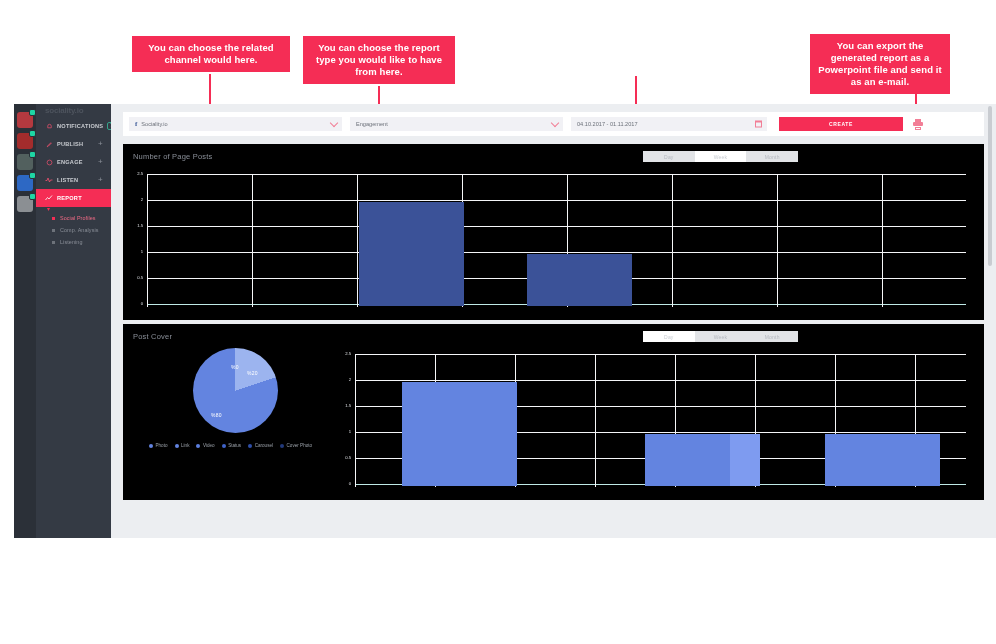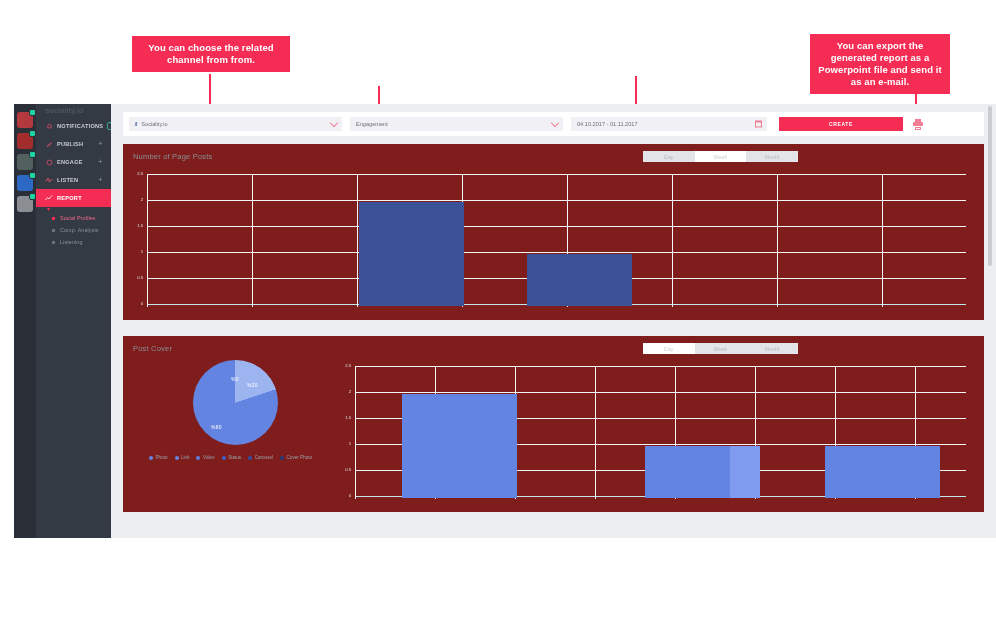--- a/index.html
+++ b/index.html
@@ -197,23 +197,23 @@
   }
   .export-ico i {
     position:absolute; display:block; background:#f27e96;
   }
   .export-ico .top { left:2px; top:0; width:6px; height:3px; }
   .export-ico .mid { left:0; top:3.5px; width:10px; height:4px; border-radius:1px; }
   .export-ico .bot { left:2px; bottom:0; width:6px; height:3px; border:1px solid #f27e96; background:#fff; }
 
   
   .card {
-    background: #7f1d1d;
-    position: relative;
-    margin-bottom: 16px;
+    background: #000000;
+    position: relative;
+    margin-bottom: 4px;
   }
   .card-title {
     position: absolute; left: 10px; top: 8px;
     font-size: 7.5px; color: #8a8f98; letter-spacing: .2px;
   }
   .seg {
     position: absolute; right: 186px; top: 7px;
     display: flex; height: 11px; width: 155px;
     font-size: 5px; color: #b4b8bf;
   }
@@ -258,24 +258,27 @@
   .scroll-track {
     position:absolute; right:2px; top:0; bottom:0; width:4px; background:#eceef1;
   }
 </style>
 </head>
 <body>
 
 <div id="stage">
 
   <div class="callout" style="left:132px; top:36px; width:158px;">
-    <span>You can choose the related channel from from.</span>
+    <span>You can choose the related channel would here.</span>
   </div>
   <div class="callout-line" style="left:209px; top:74px; height:44px;"></div>
 
+  <div class="callout" style="left:303px; top:36px; width:152px;">
+    <span>You can choose the report type you would like to have from here.</span>
+  </div>
   <div class="callout-line" style="left:378px; top:86px; height:32px;"></div>
 
   <div class="callout-line" style="left:635px; top:76px; height:42px;"></div>
 
   <div class="callout" style="left:810px; top:34px; width:140px;">
     <span>You can export the generated report as a Powerpoint file and send it as an e-mail.</span>
   </div>
   <div class="callout-line" style="left:915px; top:88px; height:30px;"></div>
 
   <div id="app">

